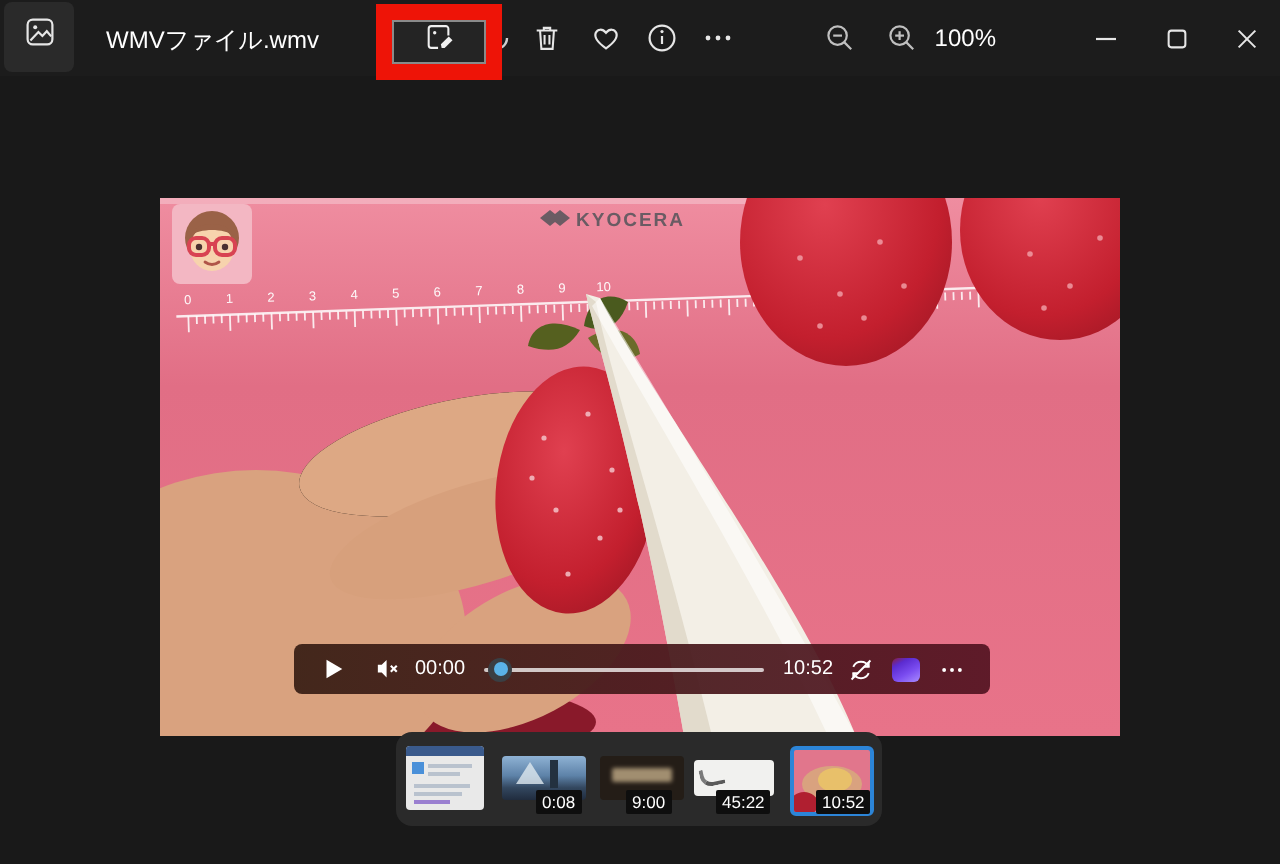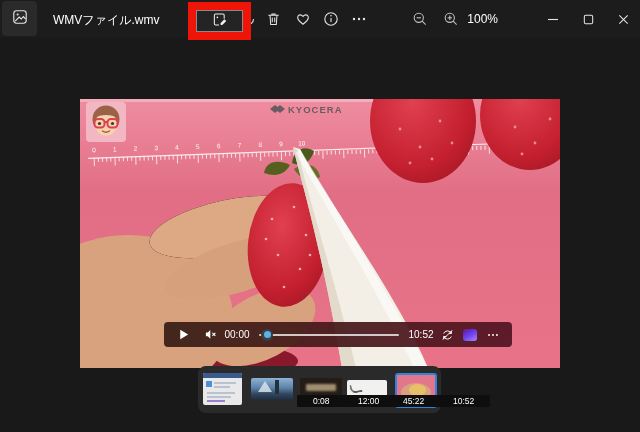--- a/index.html
+++ b/index.html
@@ -18,35 +18,35 @@
   .redbox{position:absolute;left:188px;top:2px;width:63px;height:38px;border:8px solid #ee1407;z-index:5;
           display:flex;align-items:center;justify-content:center;background:transparent;}
   .editbtn{width:47px;height:22px;background:#242424;border:1px solid #8a8a8a;
            display:flex;align-items:center;justify-content:center;}
   
   .video{position:absolute;left:80px;top:99px;width:480px;height:269px;overflow:hidden;background:#be185d;}
   .scene{position:absolute;left:0;top:0;}
   
   .pbar{position:absolute;left:67px;top:223px;width:348px;height:25px;border-radius:4px;
         background:linear-gradient(90deg,rgba(56,30,20,.93),rgba(84,20,34,.93));
-        display:flex;align-items:center;padding:0 9px;margin-left:17px;}
+        display:flex;align-items:center;padding:0 9px;}
   .pbar .time{font-size:10px;color:#fff;width:32px;text-align:center;flex:0 0 auto;}
   .pic{width:20px;height:16px;display:flex;align-items:center;justify-content:center;flex:0 0 auto;}
   .slider{position:relative;flex:1 1 auto;height:14px;margin:0 6px;}
   .track{position:absolute;left:0;right:0;top:6px;height:2px;border-radius:1px;background:rgba(255,255,255,.75);}
   .thumbdot{position:absolute;top:1px;width:12px;height:12px;border-radius:50%;background:#3a3f44;
             display:flex;align-items:center;justify-content:center;transform:translateX(-6px);}
   .thumbdot i{width:7px;height:7px;border-radius:50%;background:#5ab3e8;}
   .clip{width:14px;height:12px;border-radius:3px;flex:0 0 auto;margin:0 6px;
         background:linear-gradient(150deg,#8a1f3a 0%,#5b2bd0 25%,#7a4cf0 60%,#a98bff 100%);}
   
   .strip{position:absolute;left:198px;top:366px;width:243px;height:47px;background:#2a2a2a;border-radius:8px;}
   .thumb{position:absolute;border-radius:2px;overflow:hidden;}
   .badge{position:absolute;background:#0e0e0e;color:#ffffff;font-size:8.5px;line-height:12px;
-         padding:0 16px;border-radius:1px;z-index:3;margin-left:29px;}
+         padding:0 3px;border-radius:1px;z-index:3;}
   .badge:empty{display:none;}
   .t1{left:5px;top:7px;width:39px;height:32px;background:#e9e9e9;}
   .t1 .bar{position:absolute;left:0;top:0;width:100%;height:5px;background:#3a5a8c;}
   .t1 .sq{position:absolute;left:3px;top:8px;width:6px;height:6px;background:#4a90d9;}
   .t1 .ln{position:absolute;height:2px;background:#b9c2ce;}
   .t2{left:53px;top:12px;width:42px;height:22px;
       background:linear-gradient(180deg,#8fb2d4 0%,#5d82a8 45%,#33475f 72%,#202c3e 100%);}
   .t2 .peak{position:absolute;left:7px;top:3px;width:0;height:0;border-left:7px solid transparent;
       border-right:7px solid transparent;border-bottom:11px solid #dfe8ef;opacity:.8;}
   .t2 .tower{position:absolute;left:24px;top:2px;width:4px;height:14px;background:#23313f;}
@@ -437,17 +437,17 @@
     <div class="thumb t4">
         <div class="scr"></div>
       </div>
     <div class="thumb t5">
       <div class="hand"></div>
         <div class="berry"></div>
         <div class="red"></div>
     </div>
   </div>
   <span class="badge b2">0:08</span>
-  <span class="badge b3">12:00</span>
+  <span class="badge b3">9:00</span>
   <span class="badge b4">45:22</span>
   <span class="badge b5">10:52</span>
 
 </div>
 
 </body></html>

